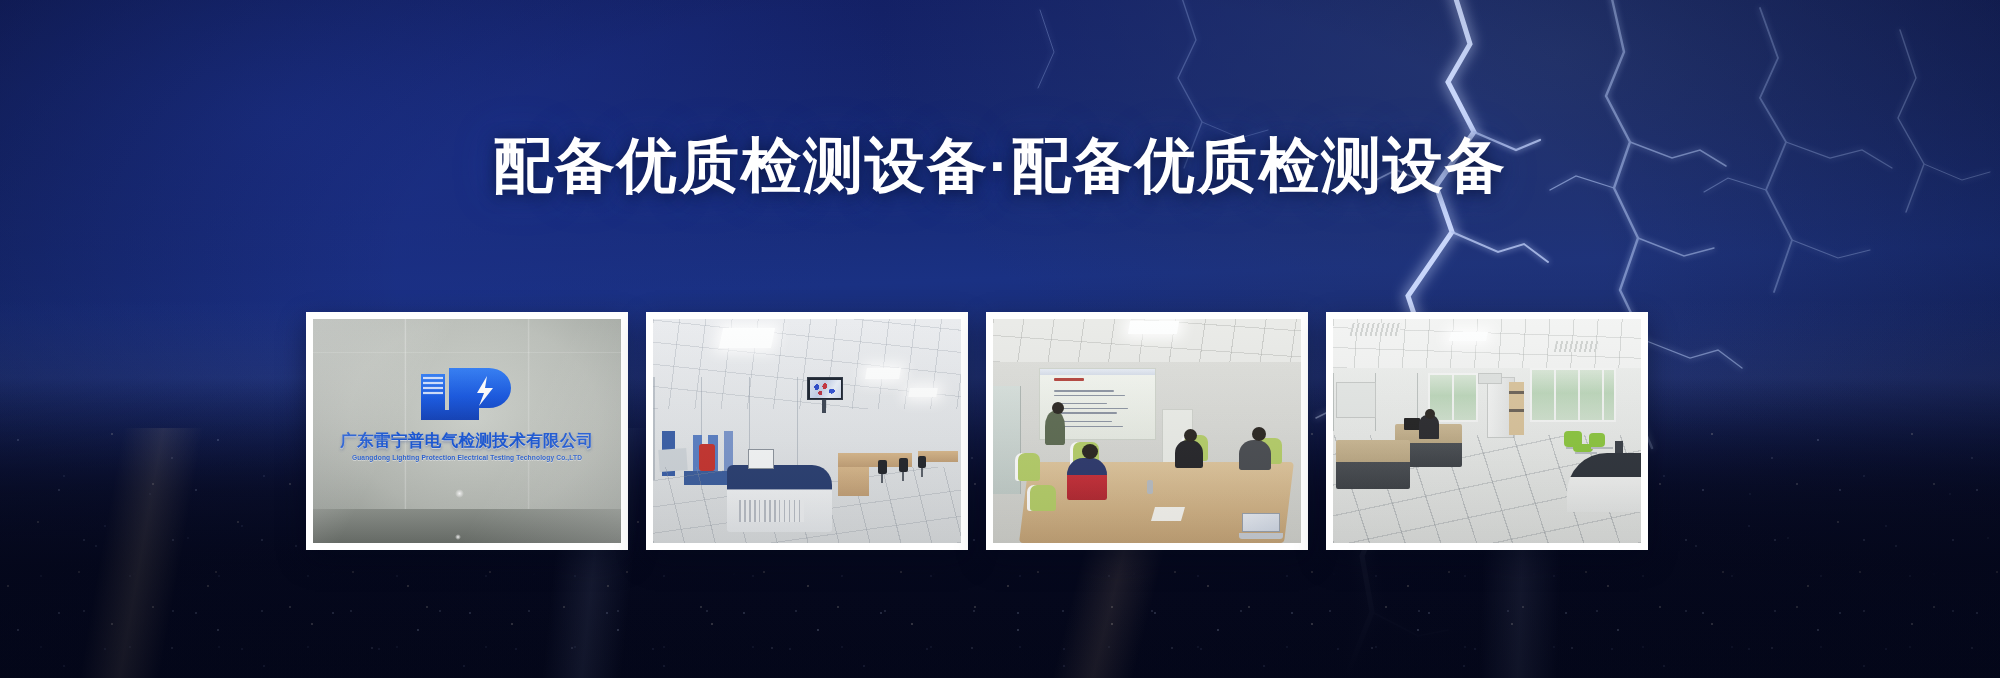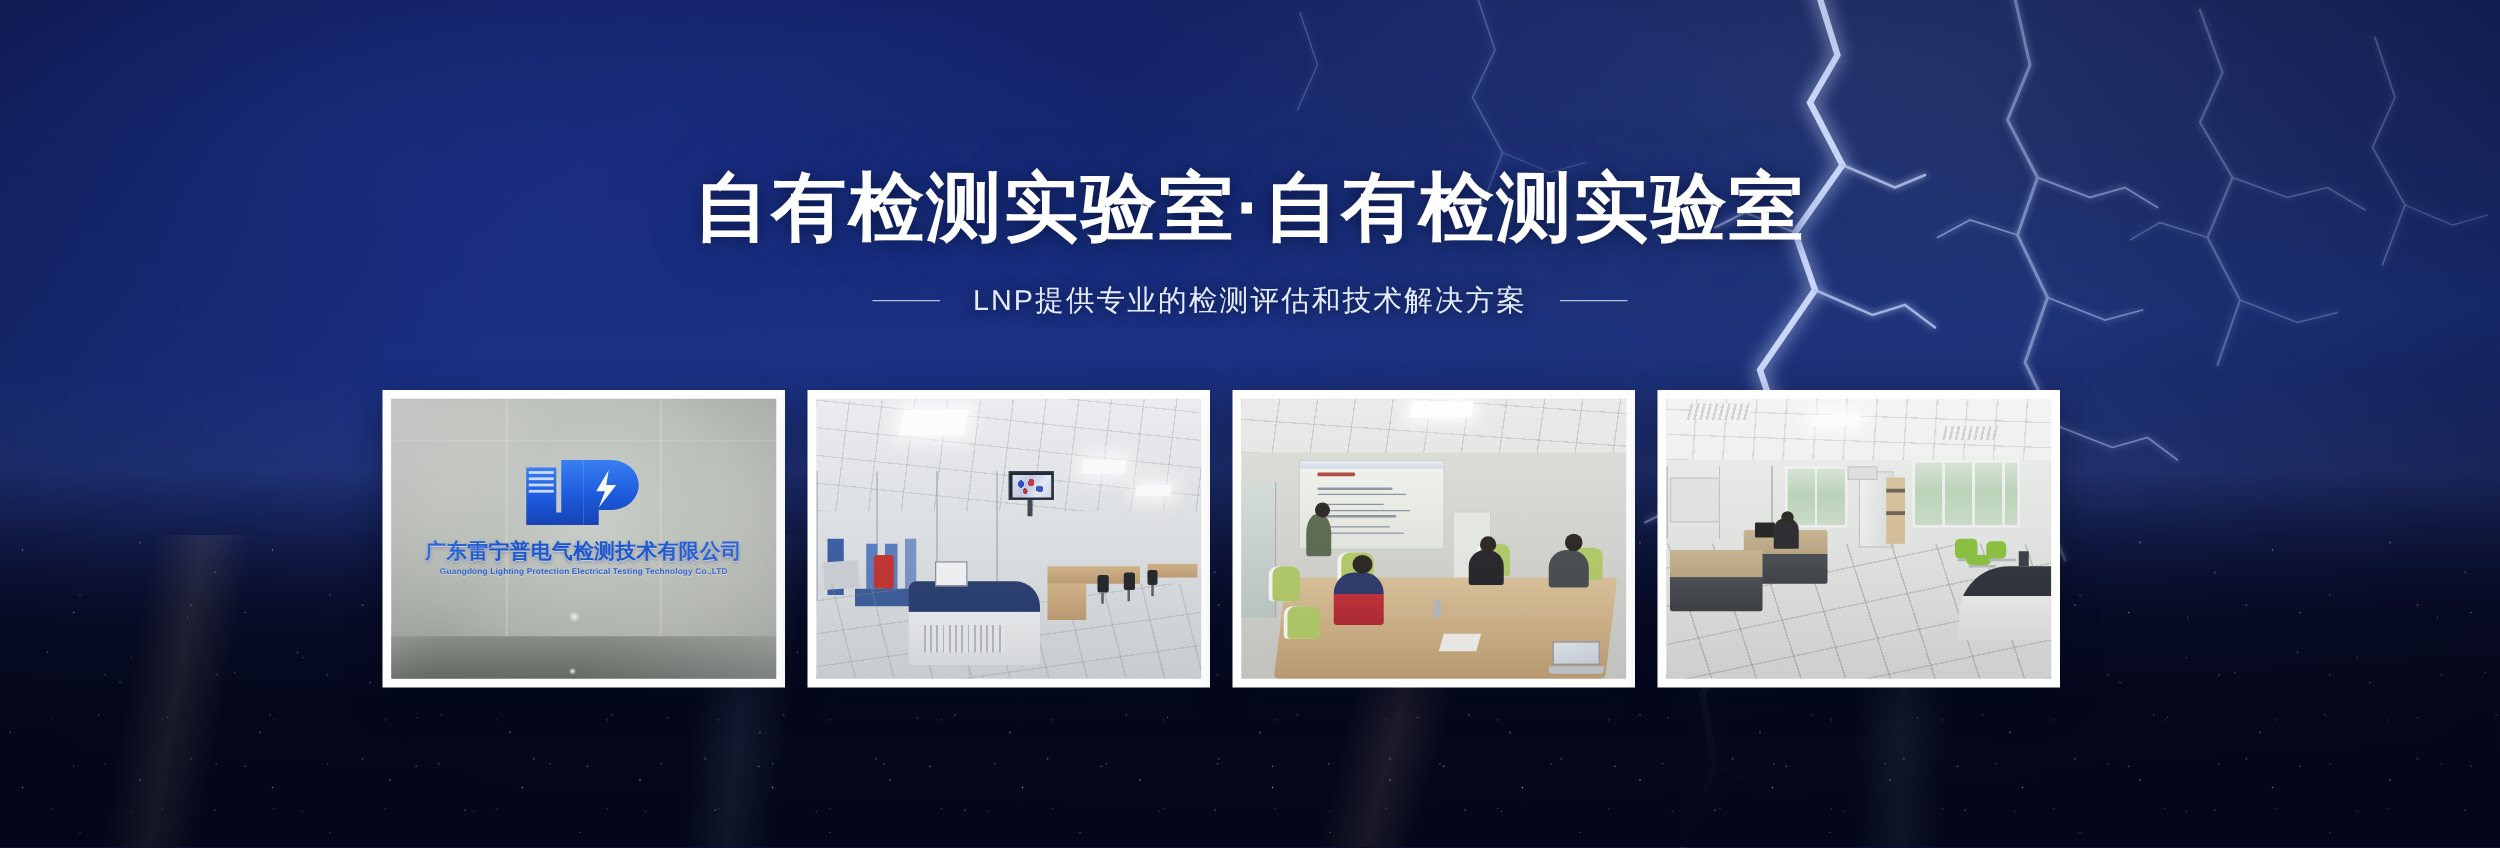--- a/index.html
+++ b/index.html
@@ -296,27 +296,22 @@
     </svg>
   </div>
 
   <div class="bg-city"></div>
   <div class="city-dots"></div>
   <div class="city-dots b"></div>
   <div class="city-dots c"></div>
   <div class="city-streaks"></div>
   <div class="bg-vignette"></div>
 
-  <div class="headline">自有检测实验室·自有检测实验室</div>
-
-  <div class="subline">
-    <span class="rule"></span>
-    <span>LNP提供专业的检测评估和技术解决方案</span>
-    <span class="rule"></span>
-  </div>
+  <div class="headline">配备优质检测设备·配备优质检测设备</div>
+
 
   <div class="cards">
 
     <div class="card">
       <div class="shot p1">
         <div class="glasslines"></div>
         <div class="p1 floor" style="position:absolute;left:0;right:0;bottom:0;height:15%;background:linear-gradient(to bottom,#8f948e,#6d726d);"></div>
         <div class="logo-wrap">
           <svg class="logo-mark" viewBox="0 0 104 56">
             <defs>

